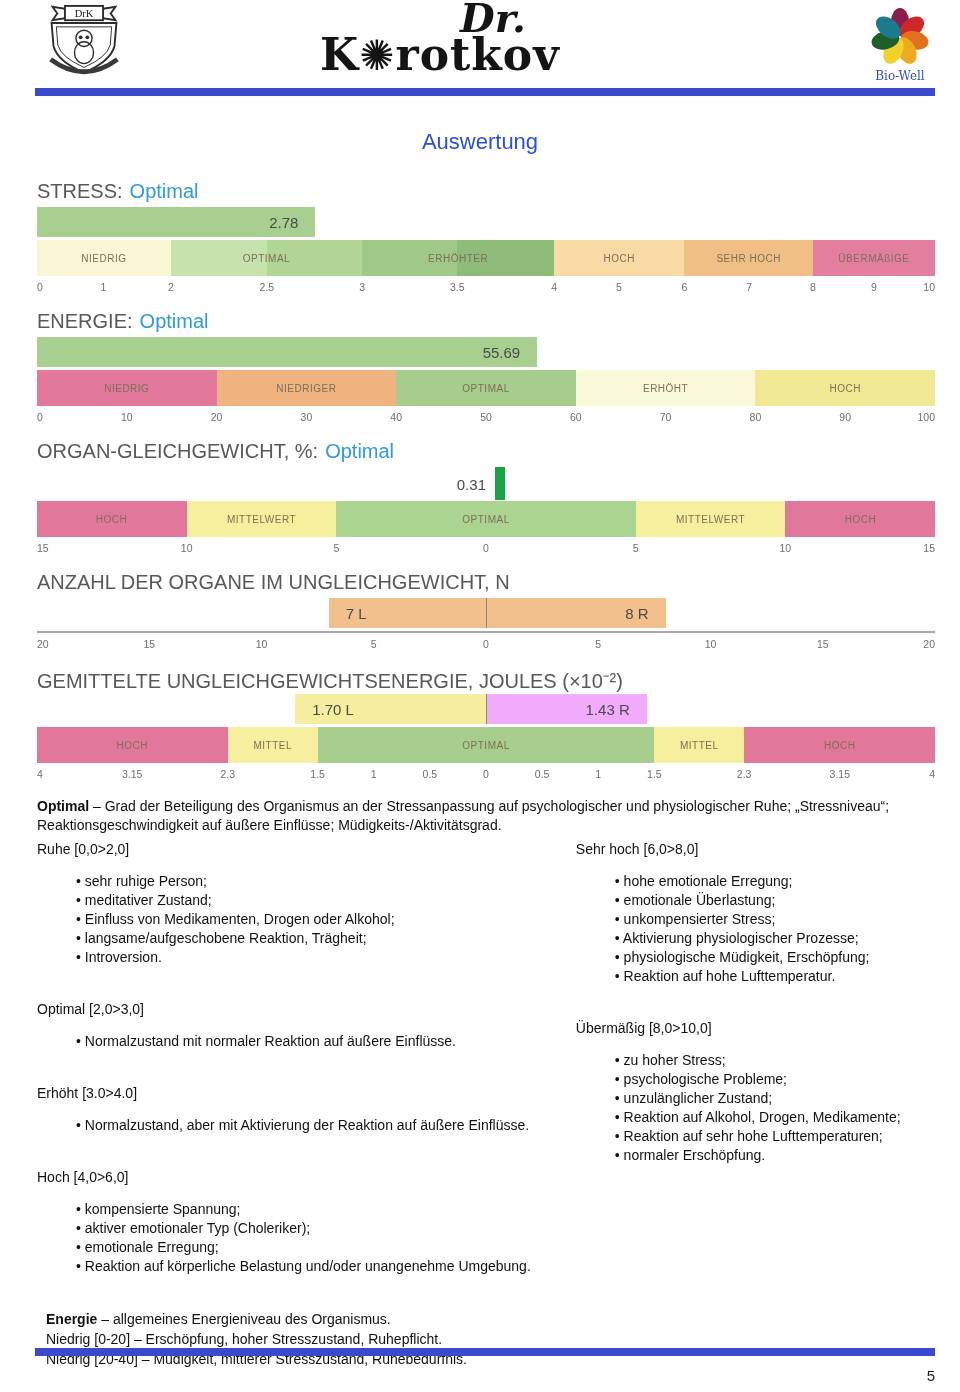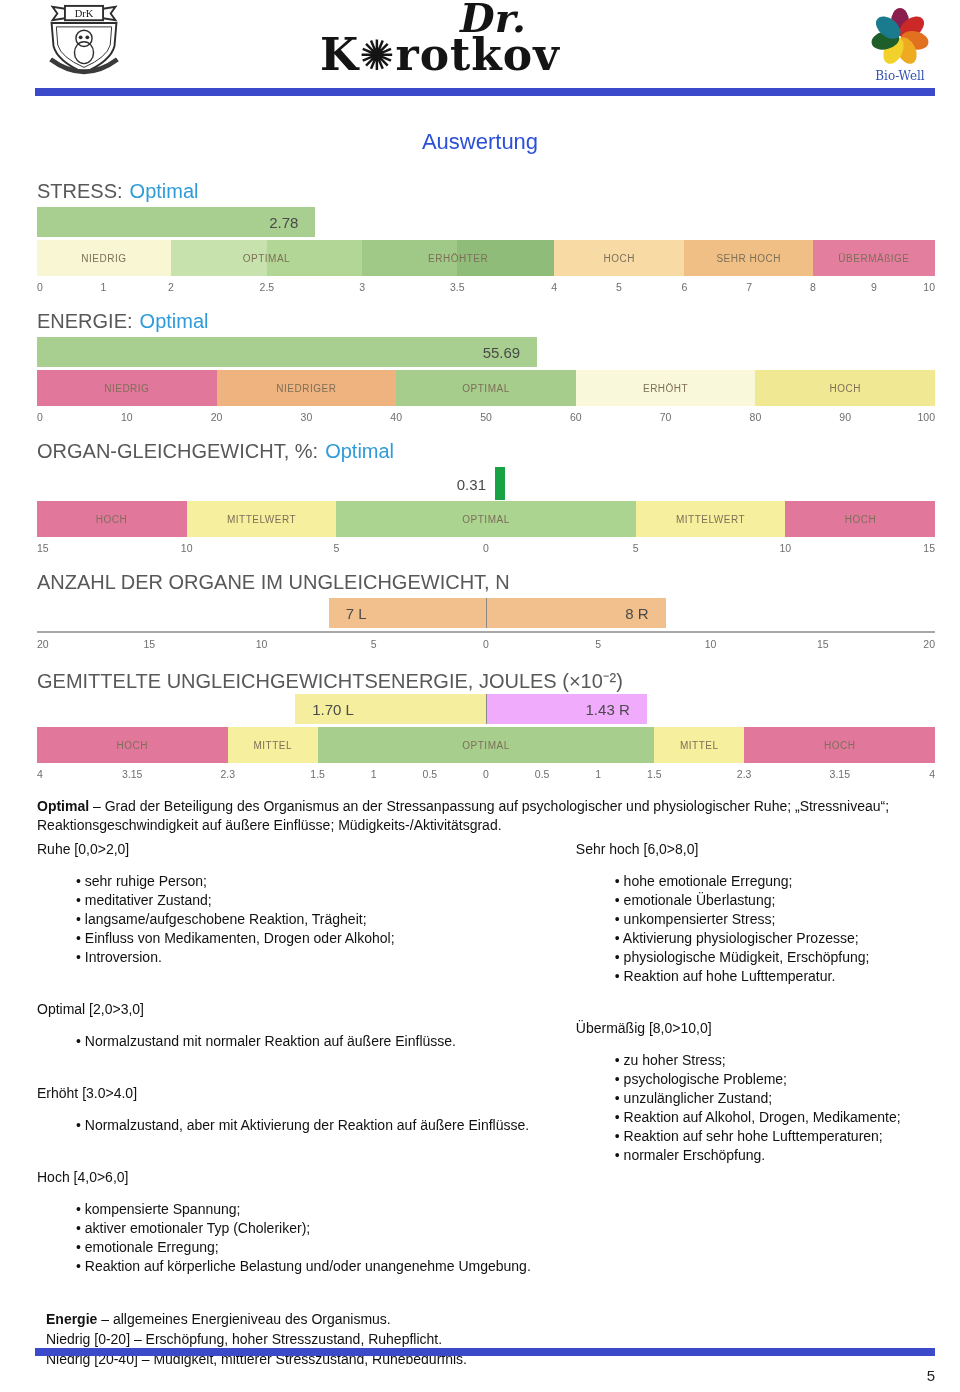--- a/index.html
+++ b/index.html
@@ -269,22 +269,22 @@
 
   <section class="desc">
     <p class="intro"><b>Optimal</b><span> – Grad der Beteiligung des Organismus an der Stressanpassung auf psychologischer und physiologischer Ruhe; „Stressniveau“; Reaktionsgeschwindigkeit auf äußere Einflüsse; Müdigkeits-/Aktivitätsgrad.</span></p>
     <div class="cols">
       <div class="col-left" id="col-left">
           <div class="tblock">
             <div class="theading">Ruhe [0,0&gt;2,0]</div>
             <ul class="tlist">
               <li>sehr ruhige Person;</li>
               <li>meditativer Zustand;</li>
+              <li>Einfluss von Medikamenten, Drogen oder Alkohol;</li>
               <li>langsame/aufgeschobene Reaktion, Trägheit;</li>
-              <li>Einfluss von Medikamenten, Drogen oder Alkohol;</li>
               <li>Introversion.</li>
             </ul>
           </div>
           <div class="tblock">
             <div class="theading">Optimal [2,0&gt;3,0]</div>
             <ul class="tlist">
               <li>Normalzustand mit normaler Reaktion auf äußere Einflüsse.</li>
             </ul>
           </div>
           <div class="tblock">

